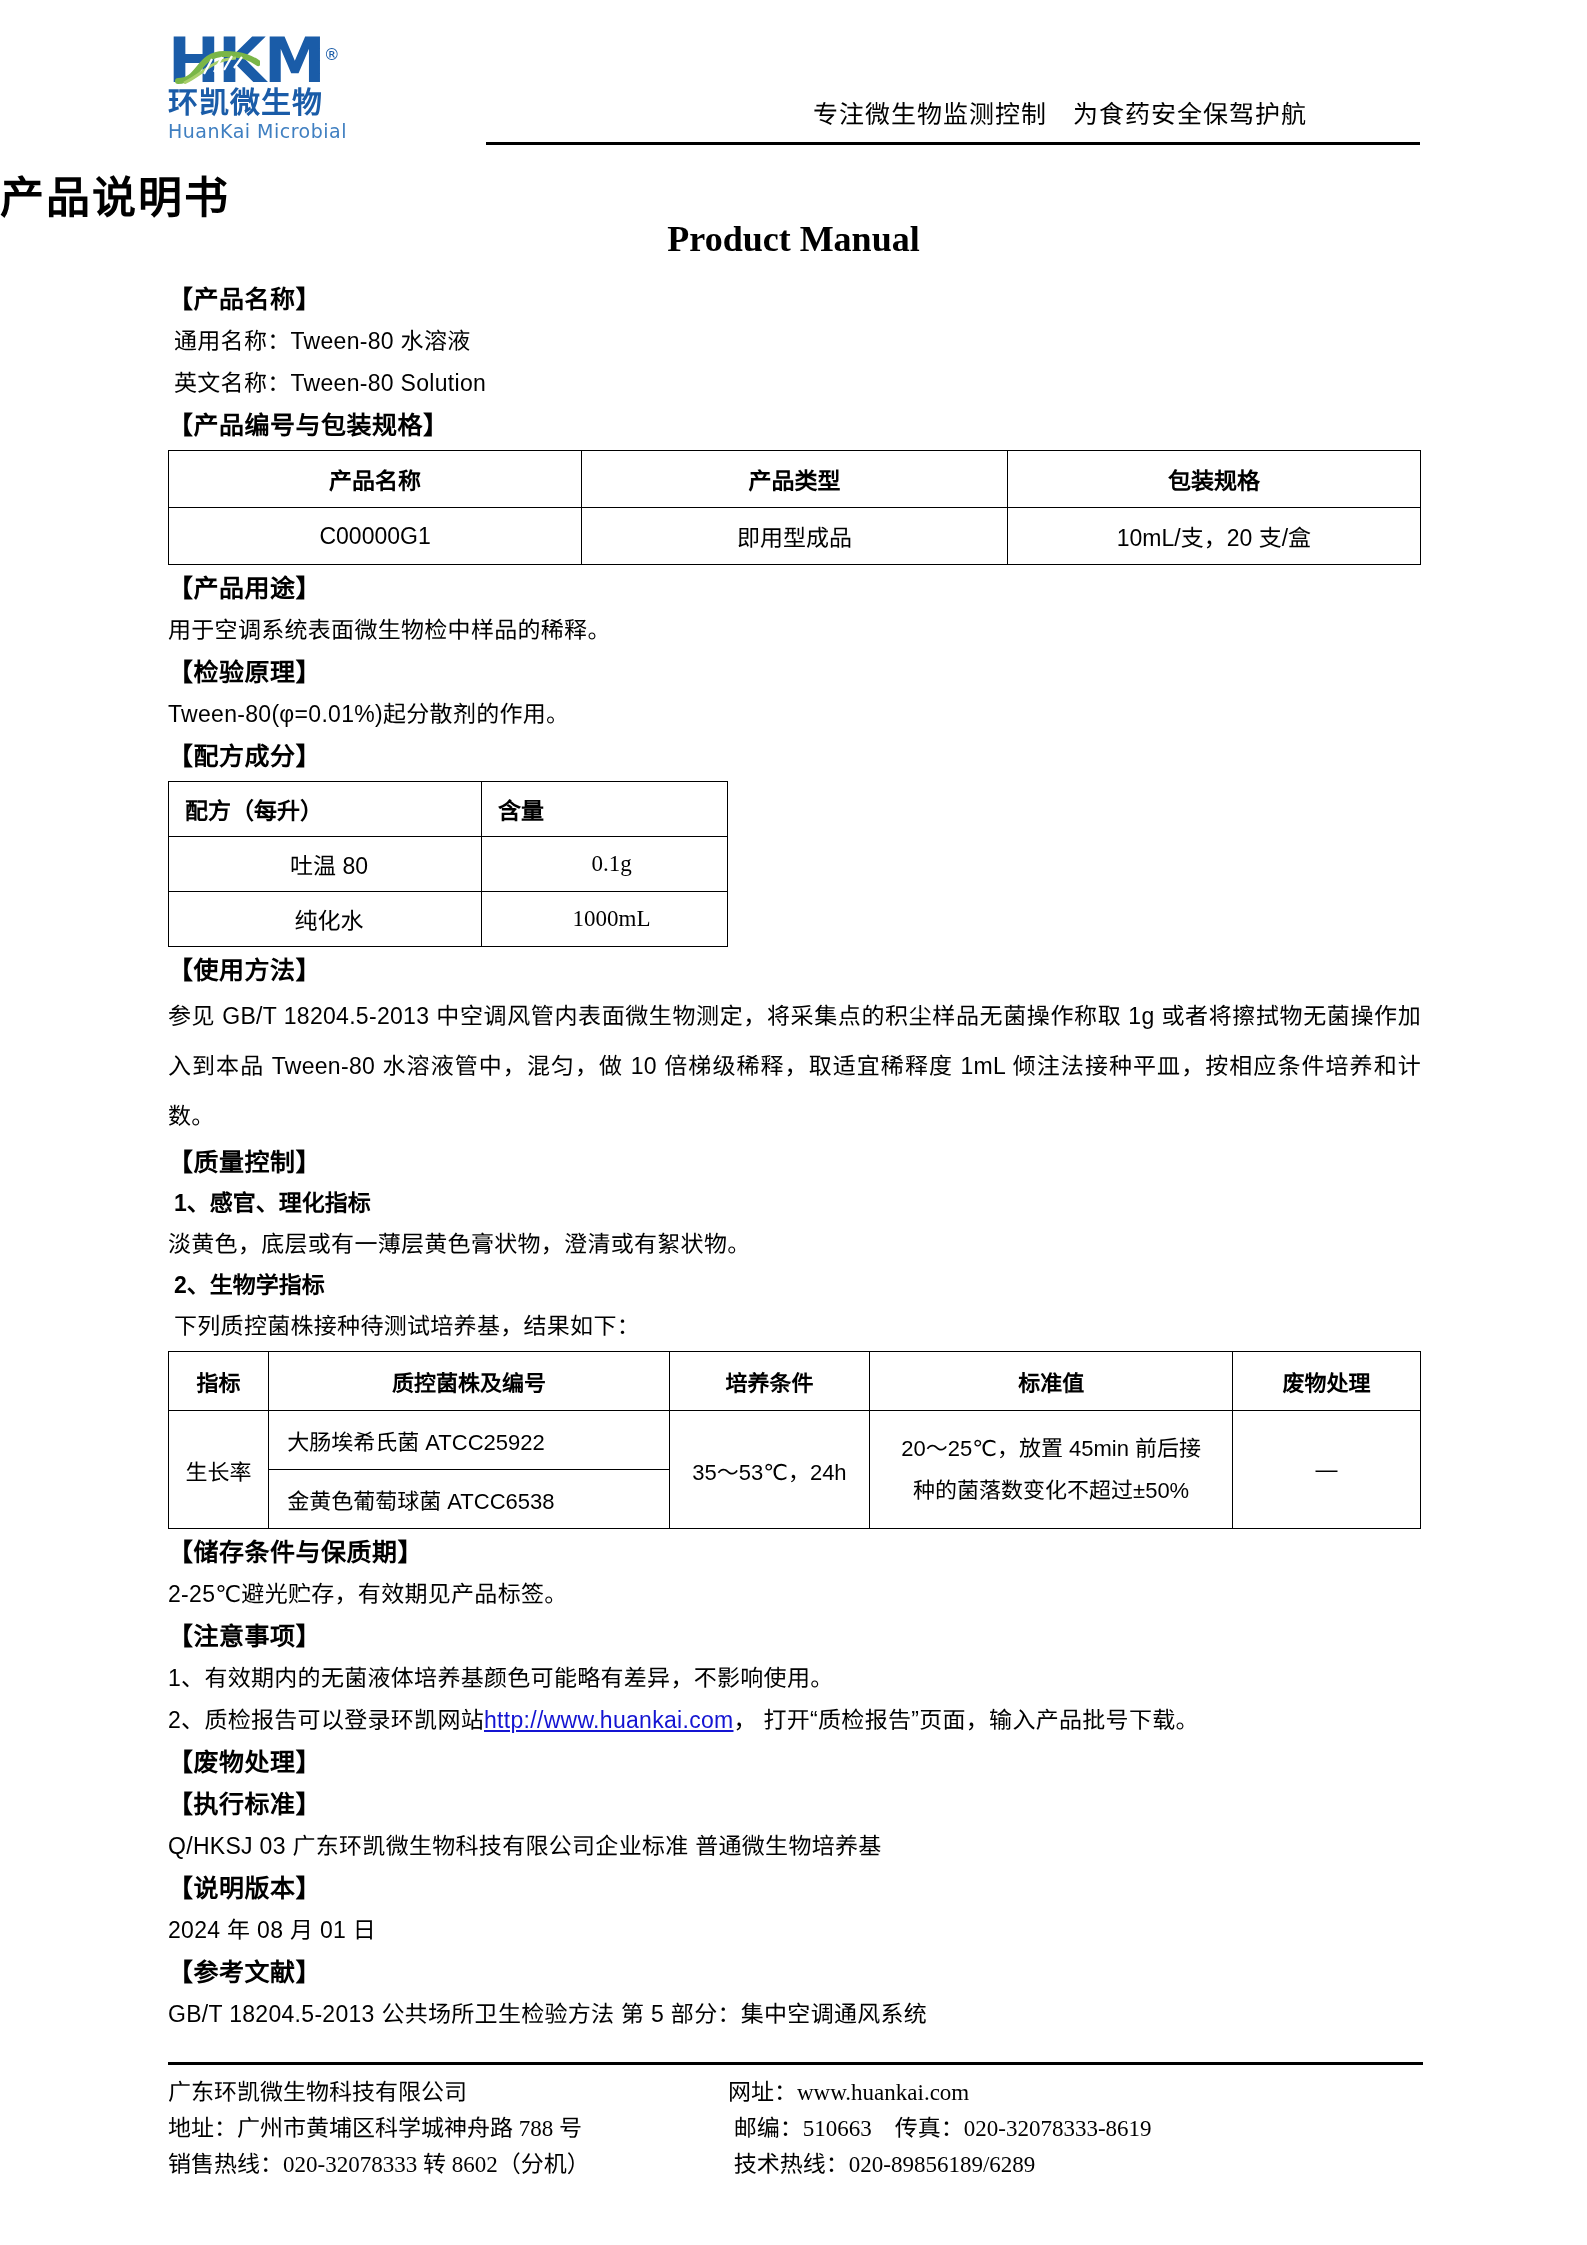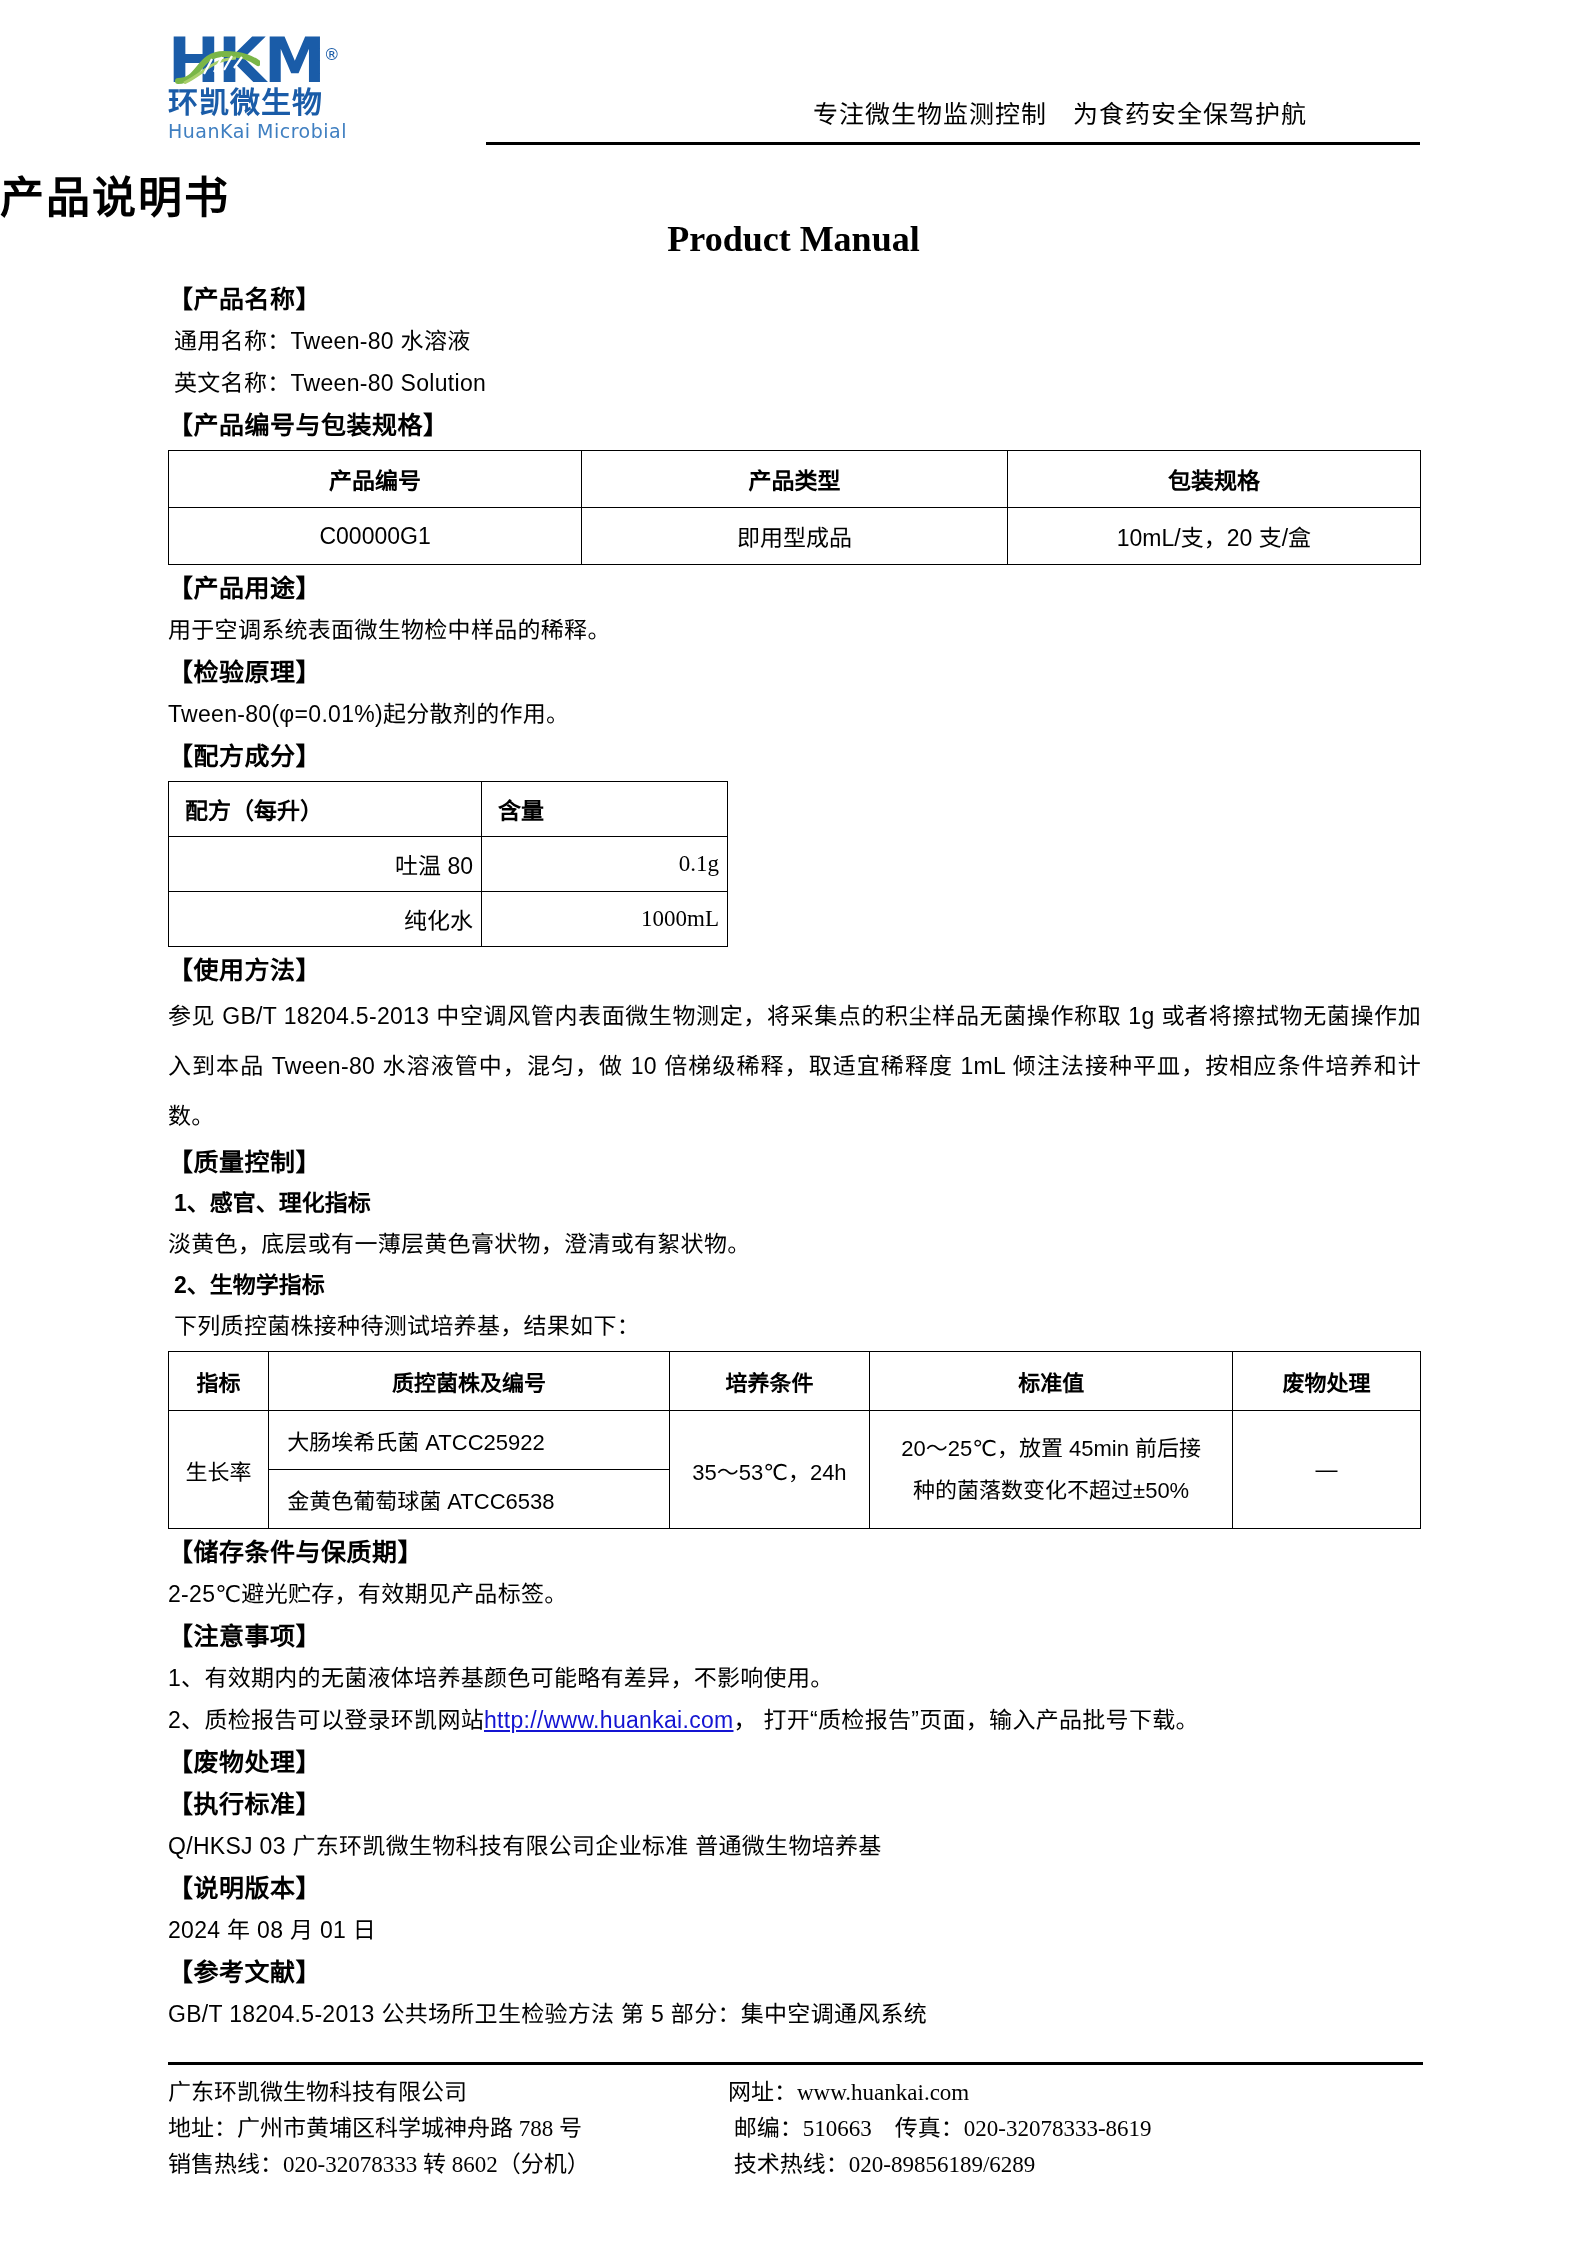--- a/index.html
+++ b/index.html
@@ -167,21 +167,21 @@
   }
   table.doc-table th {
     font-weight: bold;
     height: 44px;
   }
   table.t-spec { width: 1253px; }
   table.t-spec td { height: 44px; }
 
   table.t-formula { width: 560px; font-size: 23px; }
   table.t-formula th { text-align: left; padding-left: 16px; height: 42px; }
-  table.t-formula td { text-align: right; padding-left: 22px; height: 42px;
+  table.t-formula td { text-align: center; padding-left: 22px; height: 42px;
     font-family: "Liberation Serif", "DejaVu Serif", serif; font-size: 23px; }
   table.t-formula td.cn-cell {
     font-family: "Liberation Sans", "DejaVu Sans", sans-serif;
     padding-left: 16px;
   }
 
   table.t-bio { width: 1253px; font-size: 22px; }
   table.t-bio th { height: 46px; }
   table.t-bio td.strain {
     text-align: left;
@@ -246,21 +246,21 @@
   <div class="body-wrap">
 
     <div class="sec-head">【产品名称】</div>
     <div class="para para-indent">通用名称：Tween-80 水溶液</div>
     <div class="para para-indent">英文名称：Tween-80 Solution</div>
 
     <div class="sec-head">【产品编号与包装规格】</div>
     <table class="doc-table t-spec">
       <tbody>
           <tr>
-        <th style="width:33%">产品编号</th>
+        <th style="width:33%">产品名称</th>
         <th style="width:34%">产品类型</th>
         <th style="width:33%">包装规格</th>
       </tr>
       <tr>
         <td>C00000G1</td>
         <td>即用型成品</td>
         <td>10mL/支，20 支/盒</td>
       </tr>
     </tbody>
       </table>

